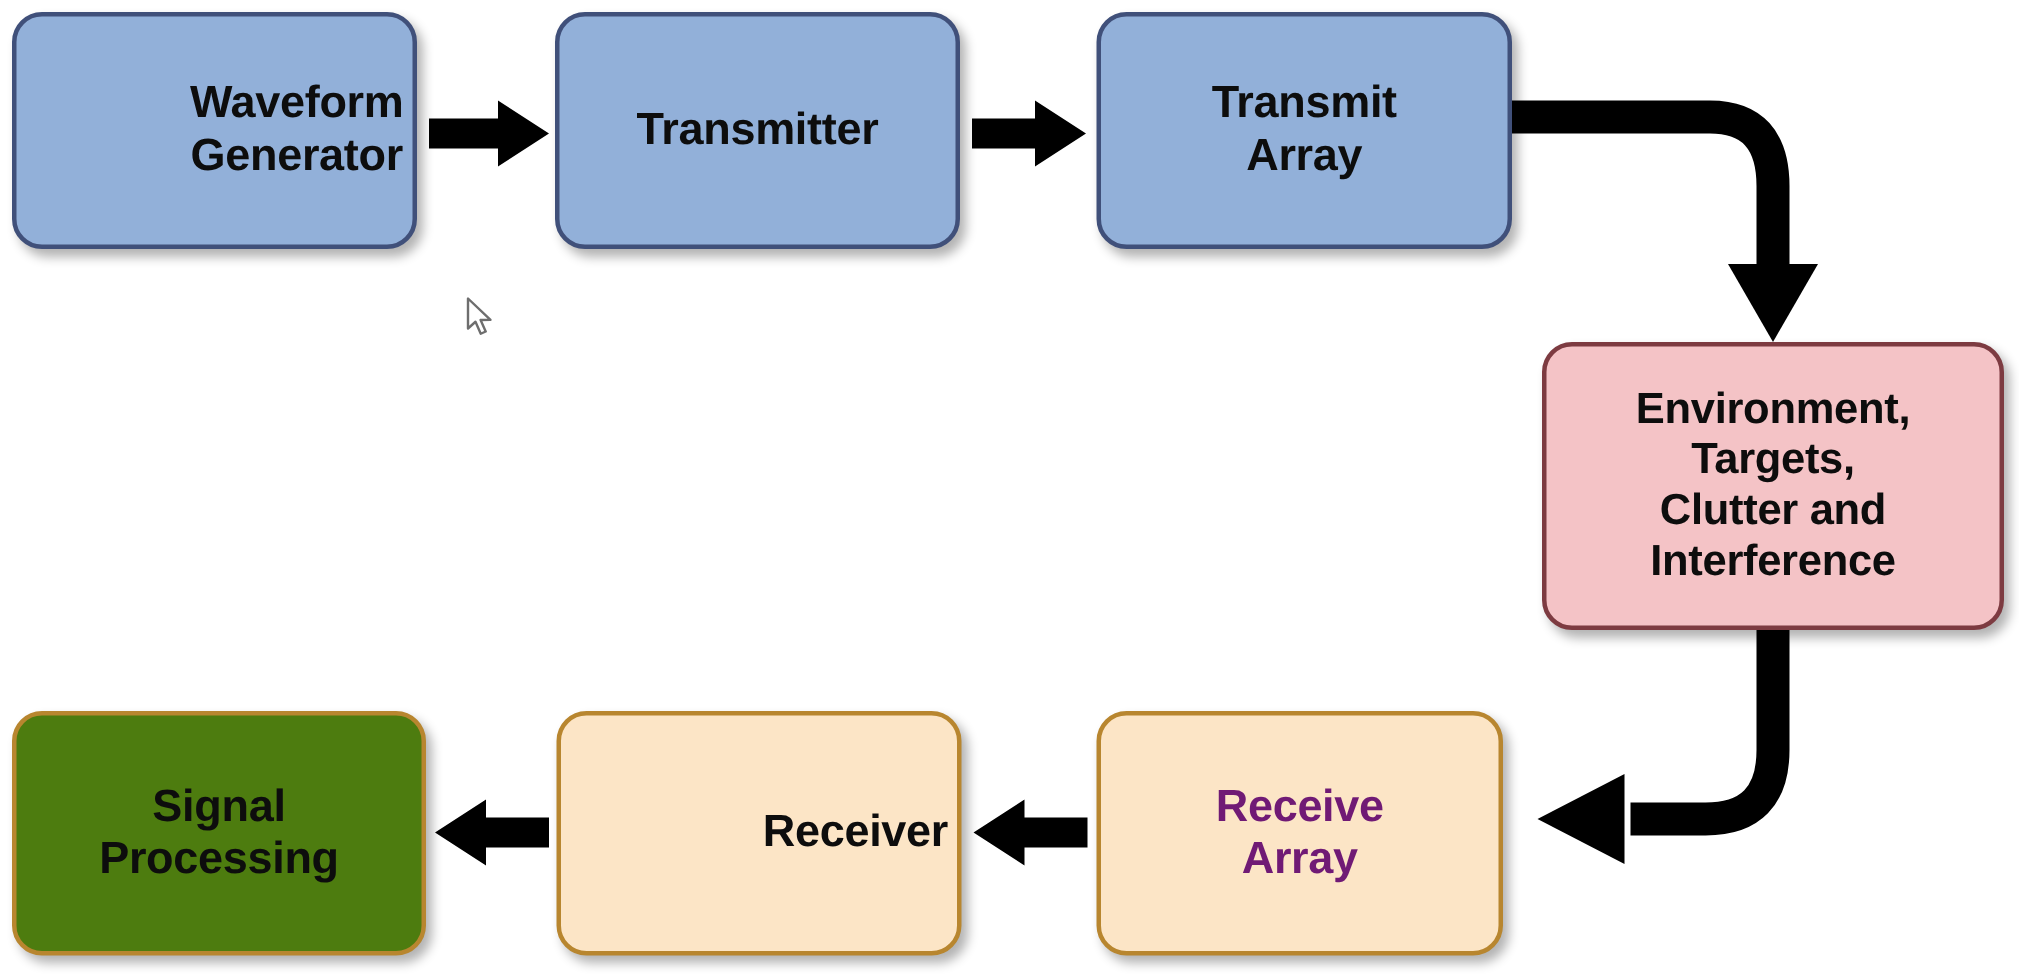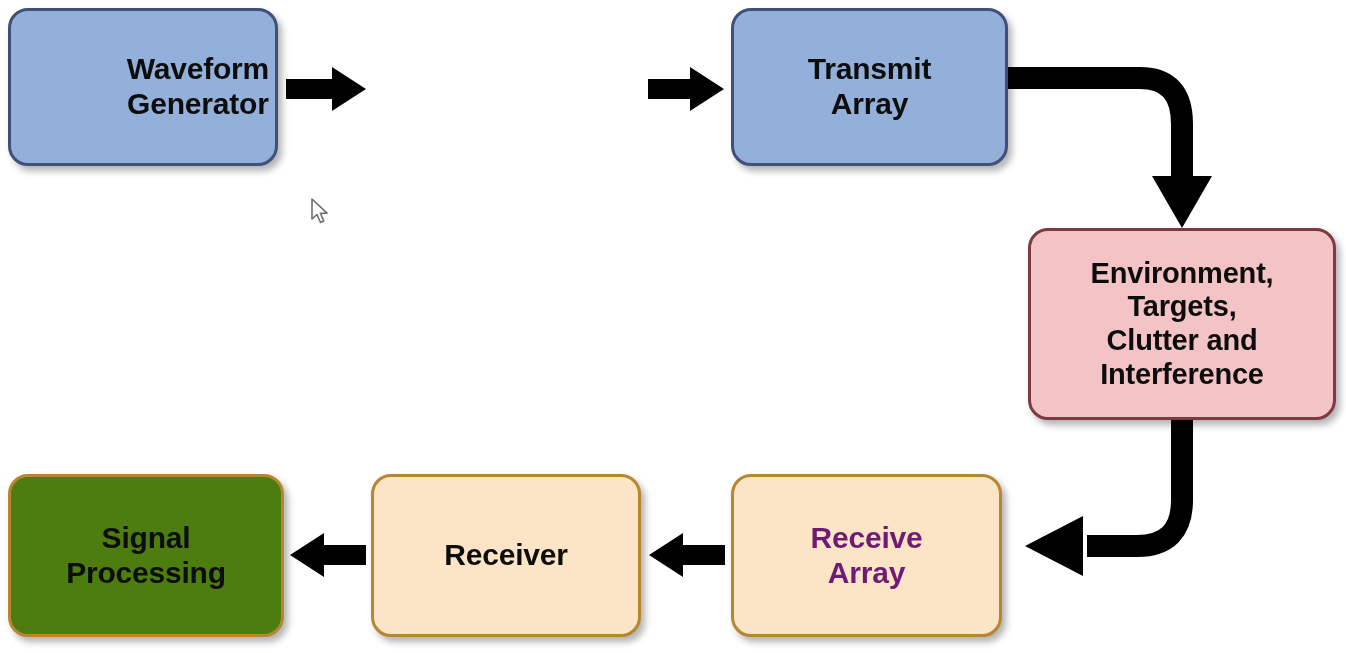--- a/index.html
+++ b/index.html
@@ -77,39 +77,42 @@
 </head>
 <body>
 
 <div id="canvas" style="background: rgb(255, 255, 255);">
 
   <div class="node node-blue" id="n-waveform-generator" style="left: 8px; top: 8px; width: 270px; height: 158px; font-size: 30px; background: rgb(146, 176, 217); border-color: rgb(64, 80, 122); color: rgb(13, 13, 13); justify-content: flex-end;">
     <span class="label">Waveform
 Generator</span>
   </div>
 
+  <div class="node node-blue" id="n-transmitter" style="left: 370px; top: 8px; width: 270px; height: 158px; font-size: 30px; background: rgb(146, 176, 217); border-color: rgb(64, 80, 122); color: rgb(13, 13, 13);">
+    <span class="label">Transmitter</span>
+  </div>
 
   <div class="node node-blue" id="n-transmit-array" style="left: 731px; top: 8px; width: 277px; height: 158px; font-size: 30px; background: rgb(146, 176, 217); border-color: rgb(64, 80, 122); color: rgb(13, 13, 13);">
     <span class="label">Transmit
 Array</span>
   </div>
 
   <div class="node node-pink" id="n-environment" style="left: 1028px; top: 228px; width: 308px; height: 192px; font-size: 29px; background: rgb(244, 195, 198); border-color: rgb(125, 59, 65); color: rgb(13, 13, 13);">
     <span class="label">Environment,
 Targets,
 Clutter and
 Interference</span>
   </div>
 
   <div class="node node-peach" id="n-receive-array" style="left: 731px; top: 474px; width: 271px; height: 163px; font-size: 30px; background: rgb(252, 229, 198); border-color: rgb(184, 134, 47); color: #701a75;">
     <span class="label">Receive
 Array</span>
   </div>
 
-  <div class="node node-peach" id="n-receiver" style="left: 371px; top: 474px; width: 270px; height: 163px; font-size: 30px; background: rgb(252, 229, 198); border-color: rgb(184, 134, 47); color: rgb(13, 13, 13);">
+  <div class="node node-peach" id="n-receiver" style="left: 371px; top: 474px; width: 270px; height: 163px; font-size: 30px; background: rgb(252, 229, 198); border-color: rgb(184, 134, 47); color: rgb(13, 13, 13); justify-content: flex-end;">
     <span class="label">Receiver</span>
   </div>
 
   <div class="node node-peach" id="n-signal-processing" style="left: 8px; top: 474px; width: 276px; height: 163px; font-size: 30px; background: #4d7c0f; border-color: rgb(184, 134, 47); color: rgb(13, 13, 13);">
     <span class="label">Signal
 Processing</span>
   </div>
 
   <div class="arrow" style="left:286px; top:67px; width:80px; height:44px;">
     <svg width="80" height="44" viewBox="0 0 80 44">

